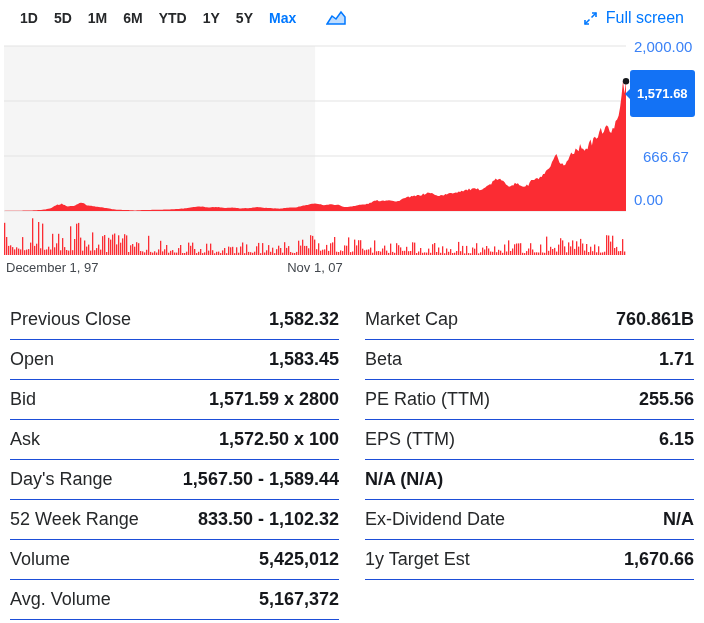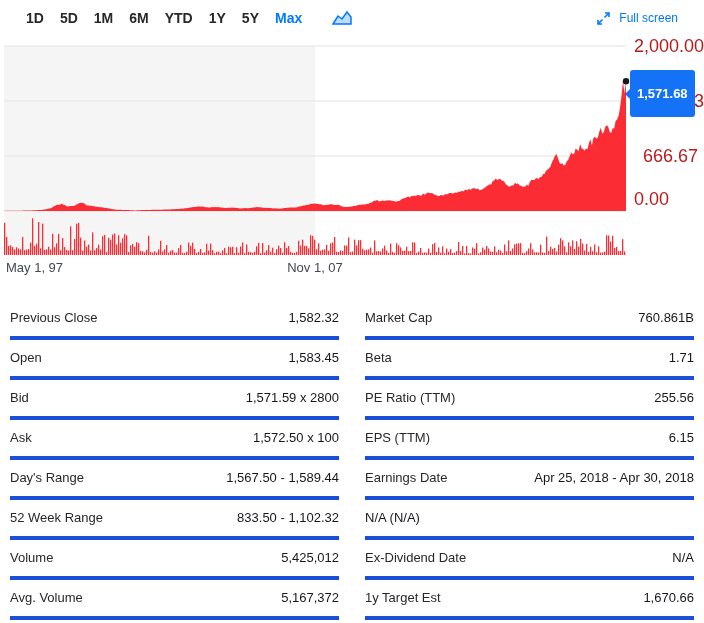--- a/index.html
+++ b/index.html
@@ -3,43 +3,43 @@
 <meta charset="utf-8">
 <style>
   * { box-sizing: border-box; margin: 0; padding: 0; }
   body {
     width: 704px; height: 623px; overflow: hidden;
     background: #ffffff; color: #26282a;
     font-family: "Liberation Sans", sans-serif;
   }
 
   
-  .toolbar { display: flex; align-items: center; height: 36px; padding: 0 26px; }
+  .toolbar { display: flex; align-items: center; height: 36px; padding: 0 20px; }
   .range-btn {
     background: none; border: none; cursor: pointer;
     font-family: "Liberation Sans", sans-serif;
     font-size: 14px; font-weight: 600; color: #26282a;
     margin-right: 16px; padding: 0;
   }
   .range-btn.active { color: #0078ff; font-weight: 700; }
   .chart-type-btn { background: none; border: none; cursor: pointer; margin-left: 14px; padding: 0; line-height: 0; }
   .spacer { flex: 1; }
   .fullscreen-btn {
     background: none; border: none; cursor: pointer;
     display: flex; align-items: center; gap: 9px;
     font-family: "Liberation Sans", sans-serif;
-    font-size: 12px; color: #0078ff; padding: 0;
+    font-size: 16px; color: #0078ff; padding: 0;
   }
 
   
   .chart { position: relative; height: 246px; }
   .chart svg.plot { position: absolute; left: 4px; top: 10px; overflow: visible; }
   .y-label {
     position: absolute; left: 634px; transform: translateY(-50%);
-    font-size: 18px; color: #b91c1c; white-space: nowrap;
+    font-size: 15px; color: #3b82f6; white-space: nowrap;
   }
   .yt0 { top: 10px; } .yt1 { top: 65px; } .yt2 { top: 120px; margin-left: 9px; } .yt3 { top: 163px; }
   .x-label { position: absolute; top: 224px; font-size: 13px; color: #43484e; white-space: nowrap; }
   .xt0 { left: 6px; }
   .xt1 { left: 315px; transform: translateX(-50%); }
   .badge {
     position: absolute; left: 630px; top: 34px;
     background: #1372f5; color: #fff;
     font-size: 13px; font-weight: 700;
     padding: 16px 7px; border-radius: 3px; white-space: nowrap;
@@ -48,26 +48,26 @@
     content: ""; position: absolute; left: -5px; top: 50%; margin-top: -5px;
     border-top: 5px solid transparent; border-bottom: 5px solid transparent;
     border-right: 5px solid #1372f5;
   }
 
   
   .stats { display: flex; gap: 26px; padding: 0 10px; margin-top: 18px; }
   .col { flex: 1; min-width: 0; }
   .stat-row {
     display: flex; justify-content: space-between; align-items: center;
-    min-height: 40px; border-bottom: 4px solid #1d4ed8;
-    font-size: 13px; padding: 2px 0;
+    min-height: 40px; border-bottom: 1px solid #1d4ed8;
+    font-size: 18px; padding: 2px 0;
   }
   .stat-label { color: #26282a; line-height: 1.2; }
   .stat-value {
-    font-weight: 400; color: #16181c; text-align: right;
+    font-weight: 700; color: #16181c; text-align: right;
     max-width: 180px; line-height: 1.15;
   }
 </style>
 </head>
 <body>
 
 <div class="toolbar">
   <button class="range-btn">1D</button>
   <button class="range-btn">5D</button>
   <button class="range-btn">1M</button>
@@ -422,21 +422,21 @@
       <rect x="618" y="193.1" width="1.3" height="15.9" fill="#fb2c33"></rect>
       <rect x="620" y="205.5" width="1.3" height="3.5" fill="#fb2c33"></rect>
       <circle cx="622" cy="35.3" r="3.2" fill="#16181c"></circle>
     </svg>
 
   <div class="y-label yt0">2,000.00</div>
   <div class="y-label yt1">1,333.33</div>
   <div class="y-label yt2">666.67</div>
   <div class="y-label yt3">0.00</div>
 
-  <div class="x-label xt0">May 1, 97</div>
+  <div class="x-label xt0">December 1, 97</div>
   <div class="x-label xt1">Nov 1, 07</div>
 
   <div class="badge">1,571.68</div>
 </div>
 
 <div class="stats">
   <div class="col">
     <div class="stat-row">
       <span class="stat-label">Previous Close</span>
       <span class="stat-value">1,582.32</span>
@@ -481,24 +481,20 @@
     </div>
     <div class="stat-row">
       <span class="stat-label">PE Ratio (TTM)</span>
       <span class="stat-value">255.56</span>
     </div>
     <div class="stat-row">
       <span class="stat-label">EPS (TTM)</span>
       <span class="stat-value">6.15</span>
     </div>
     <div class="stat-row">
-      <span class="stat-label">Earnings Date</span>
-      <span class="stat-value">Apr 25, 2018 - Apr 30, 2018</span>
-    </div>
-    <div class="stat-row">
       <span class="stat-value">N/A (N/A)</span>
     </div>
     <div class="stat-row">
       <span class="stat-label">Ex-Dividend Date</span>
       <span class="stat-value">N/A</span>
     </div>
     <div class="stat-row">
       <span class="stat-label">1y Target Est</span>
       <span class="stat-value">1,670.66</span>
     </div>

